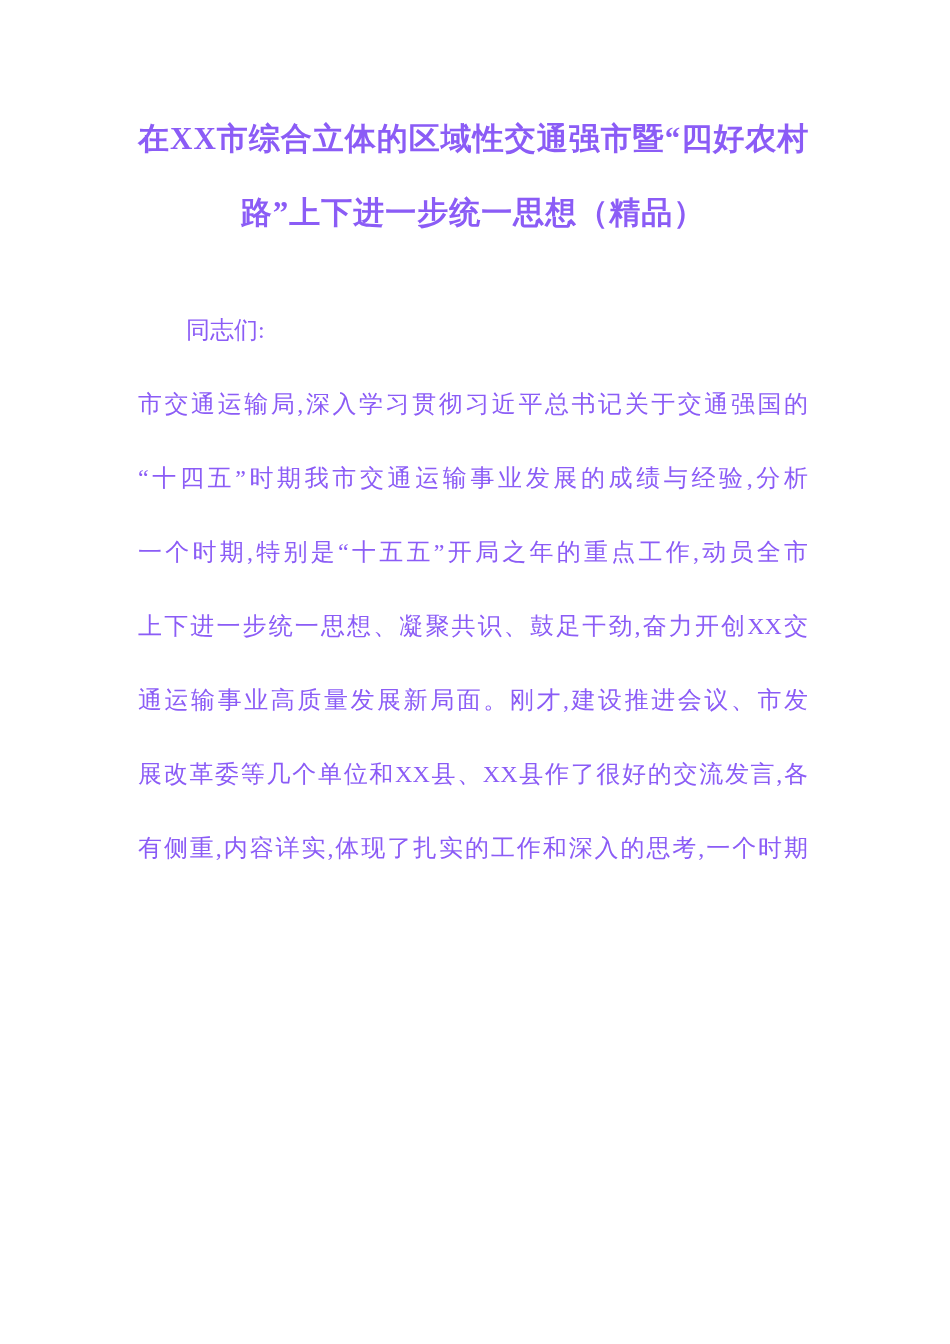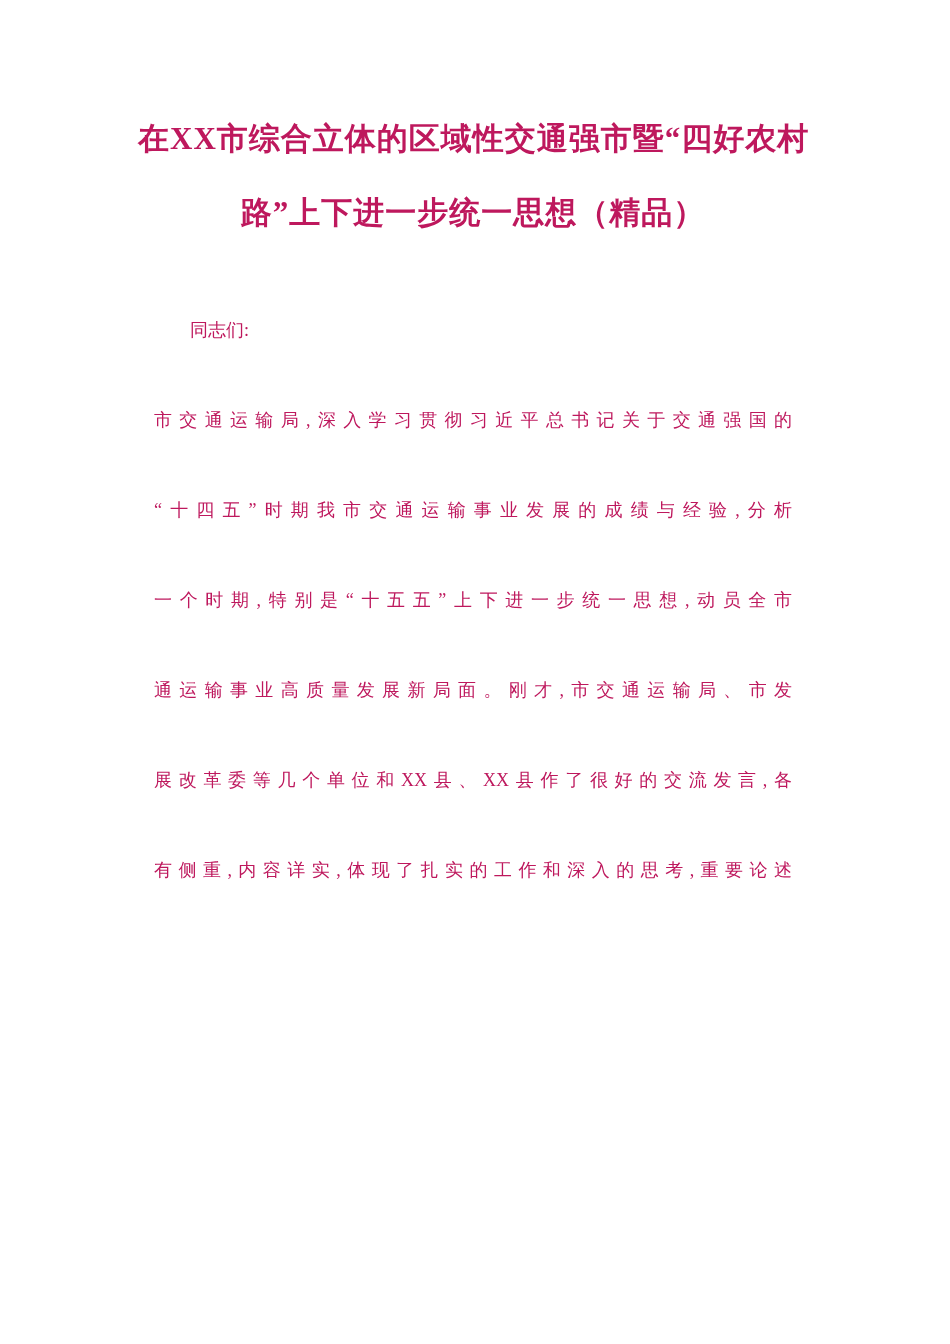--- a/index.html
+++ b/index.html
@@ -5,43 +5,43 @@
   * { box-sizing: border-box; }
   html, body { margin: 0; padding: 0; }
   body { background: #ffffff; }
 
   .page {
     position: relative;
     width: 950px;
     height: 1344px;
     margin: 0;
     background: #ffffff;
-    color: #be185d;
+    color: #8b5cf6;
     padding: 102px 142px 0 138px;
     overflow: hidden;
     font-family: "Liberation Serif", "DejaVu Serif", serif;
   }
 
   .doc-title {
     margin: 0;
     font-size: 31px;
     font-weight: 700;
     line-height: 74px;
     text-align: center;
     letter-spacing: 1px;
     font-family: "Liberation Serif", "DejaVu Serif", serif;
   }
   .title-line { display: block; white-space: nowrap; }
 
   .doc-body { margin-top: 43px; }
 
   .line {
-    margin: 16px;
+    margin: 0;
     padding: 0;
-    font-size: 18px;
+    font-size: 24px;
     line-height: 74px;
     height: 74px;
     overflow: hidden;
     text-align: justify;
     text-align-last: justify;
     -moz-text-align-last: justify;
     font-weight: 400;
   }
   .line.indent { text-indent: 2em; }
   .line.no-stretch { text-align-last: left; -moz-text-align-last: left; }
@@ -54,19 +54,20 @@
   <h1 class="doc-title">
     <span class="title-line">在XX市综合立体的区域性交通强市暨“四好农村</span>
     <span class="title-line">路”上下进一步统一思想（精品）</span>
   </h1>
 
   <div class="doc-body">
     <p class="line indent no-stretch">同志们:</p>
 
     <p class="line">市交通运输局,深入学习贯彻习近平总书记关于交通强国的</p>
     <p class="line">“十四五”时期我市交通运输事业发展的成绩与经验,分析</p>
-    <p class="line">一个时期,特别是“十五五”上下进一步统一思想,动员全市</p>
-    <p class="line">通运输事业高质量发展新局面。刚才,市交通运输局、市发</p>
+    <p class="line">一个时期,特别是“十五五”开局之年的重点工作,动员全市</p>
+    <p class="line">上下进一步统一思想、凝聚共识、鼓足干劲,奋力开创XX交</p>
+    <p class="line">通运输事业高质量发展新局面。刚才,建设推进会议、市发</p>
     <p class="line">展改革委等几个单位和XX县、XX县作了很好的交流发言,各</p>
-    <p class="line">有侧重,内容详实,体现了扎实的工作和深入的思考,重要论述</p>
+    <p class="line">有侧重,内容详实,体现了扎实的工作和深入的思考,一个时期</p>
   </div>
 
 </div>
 
 </body></html>

